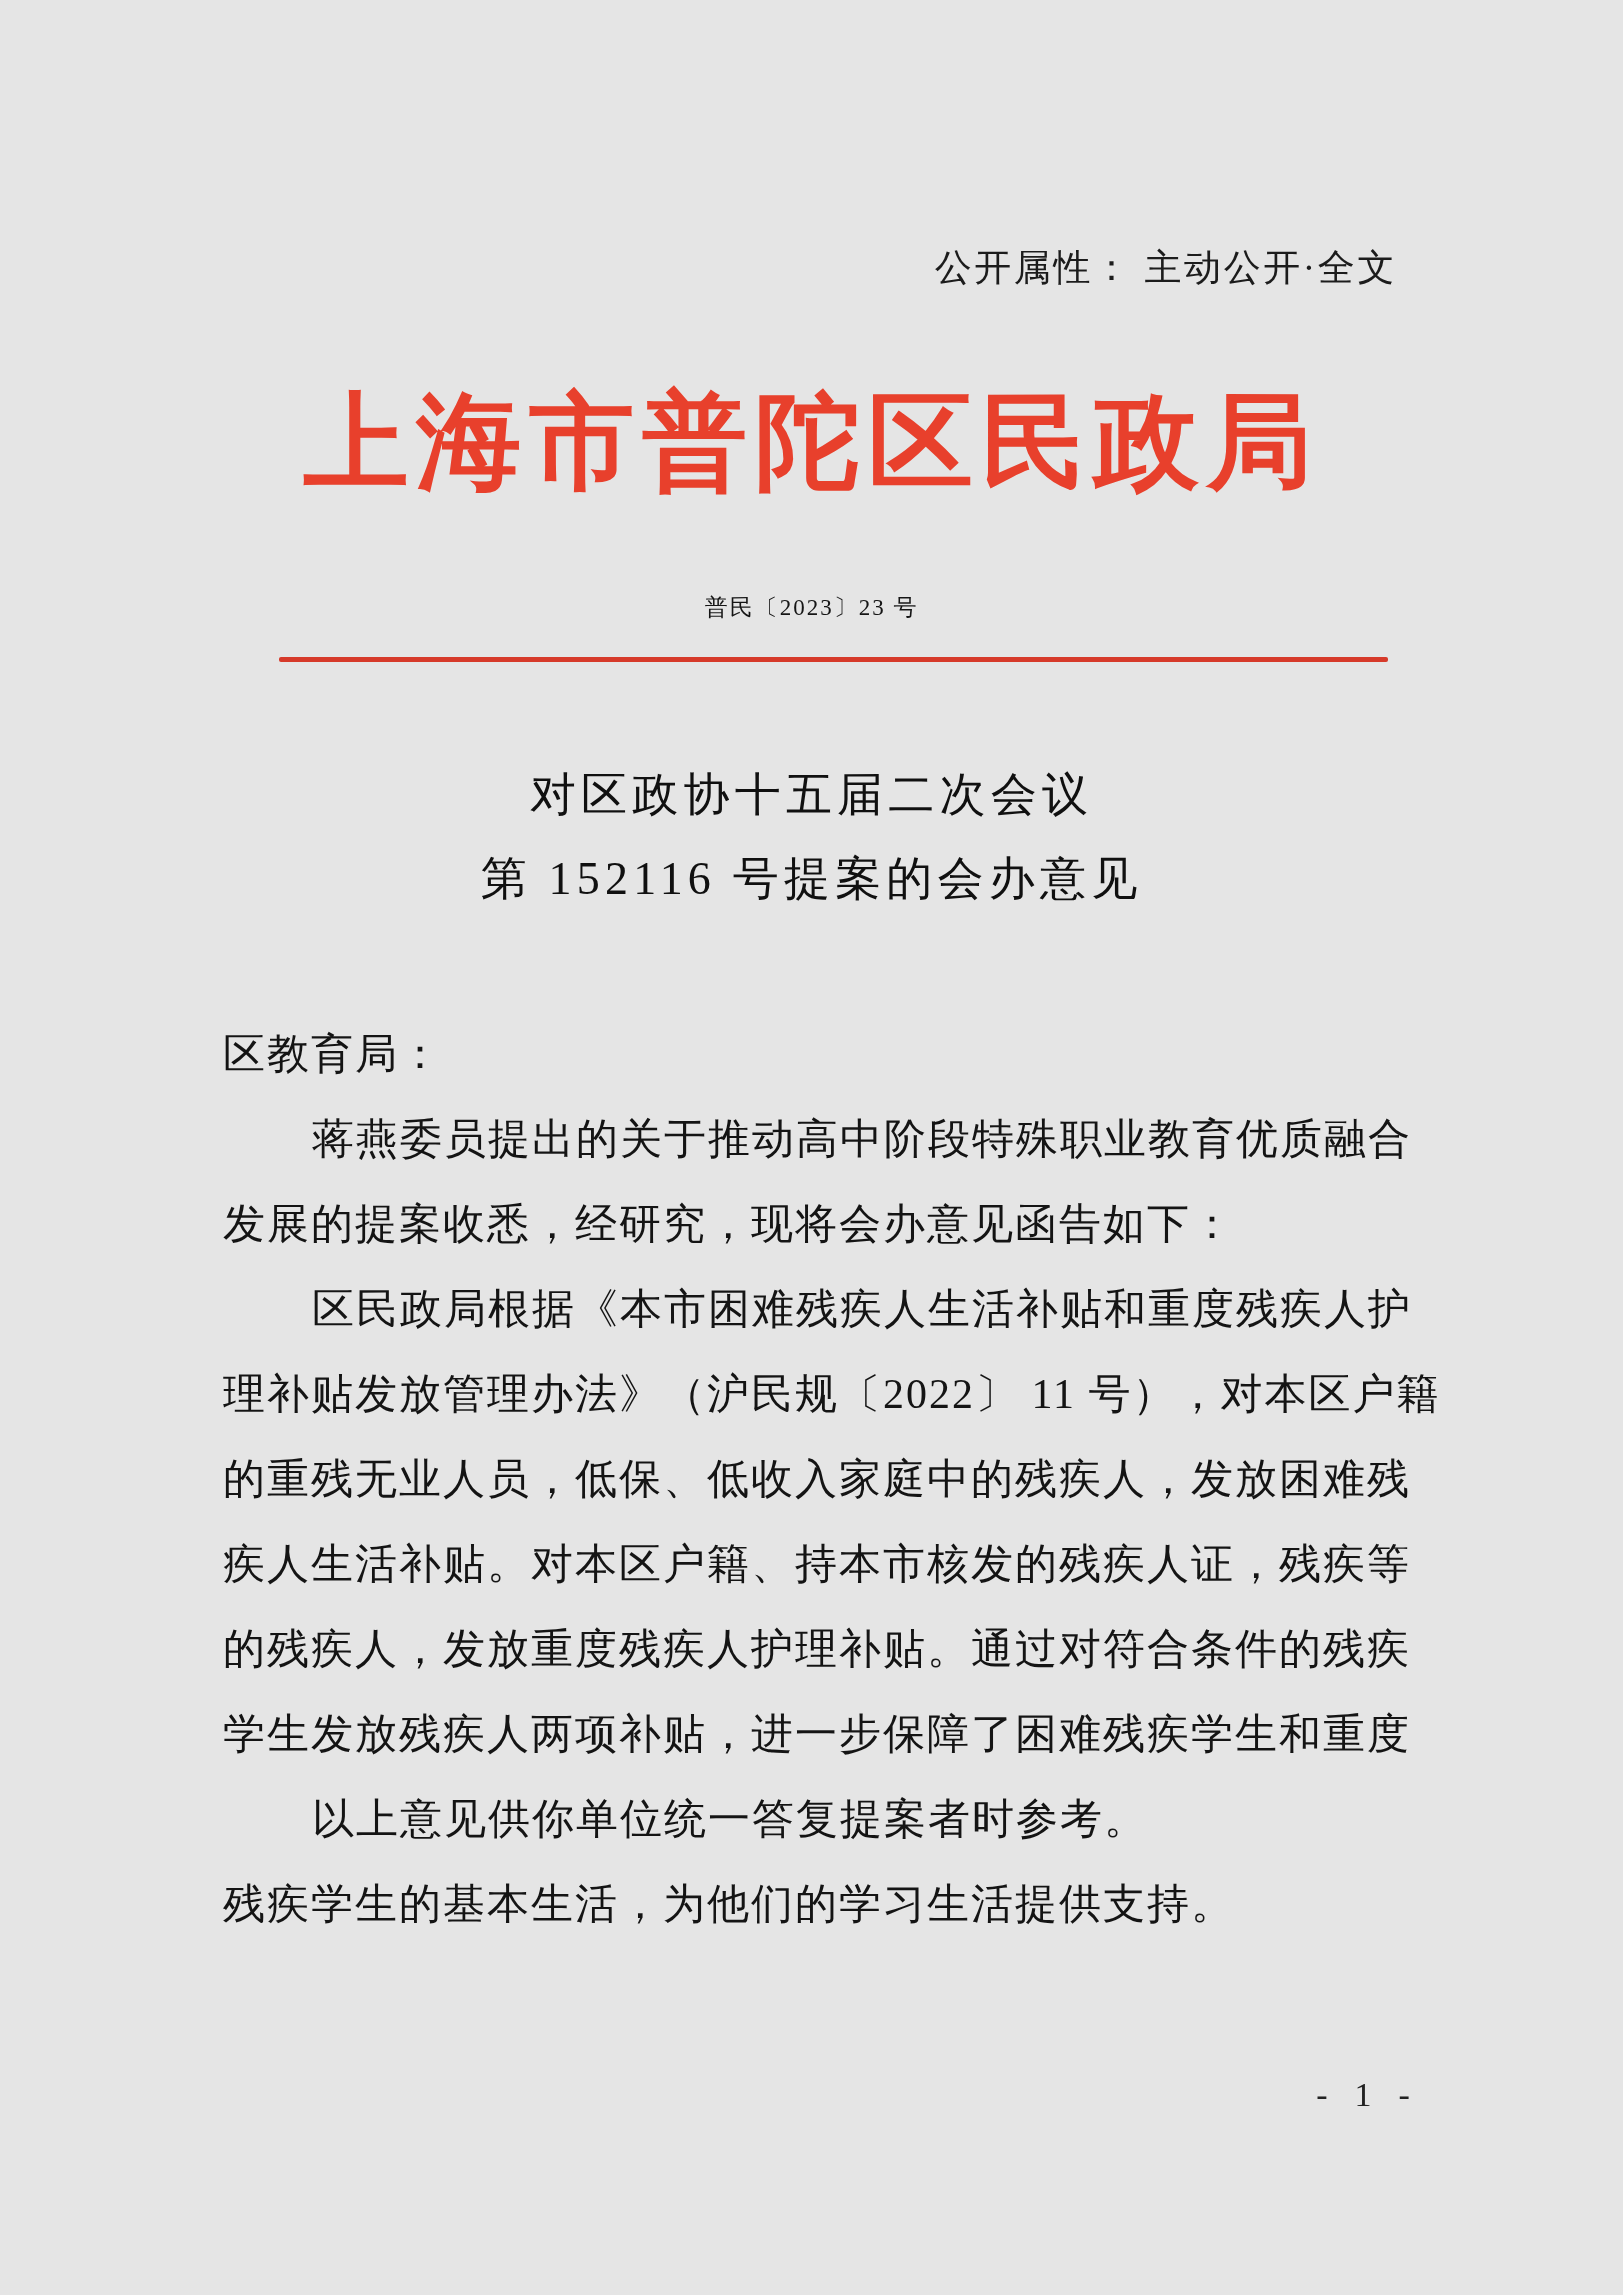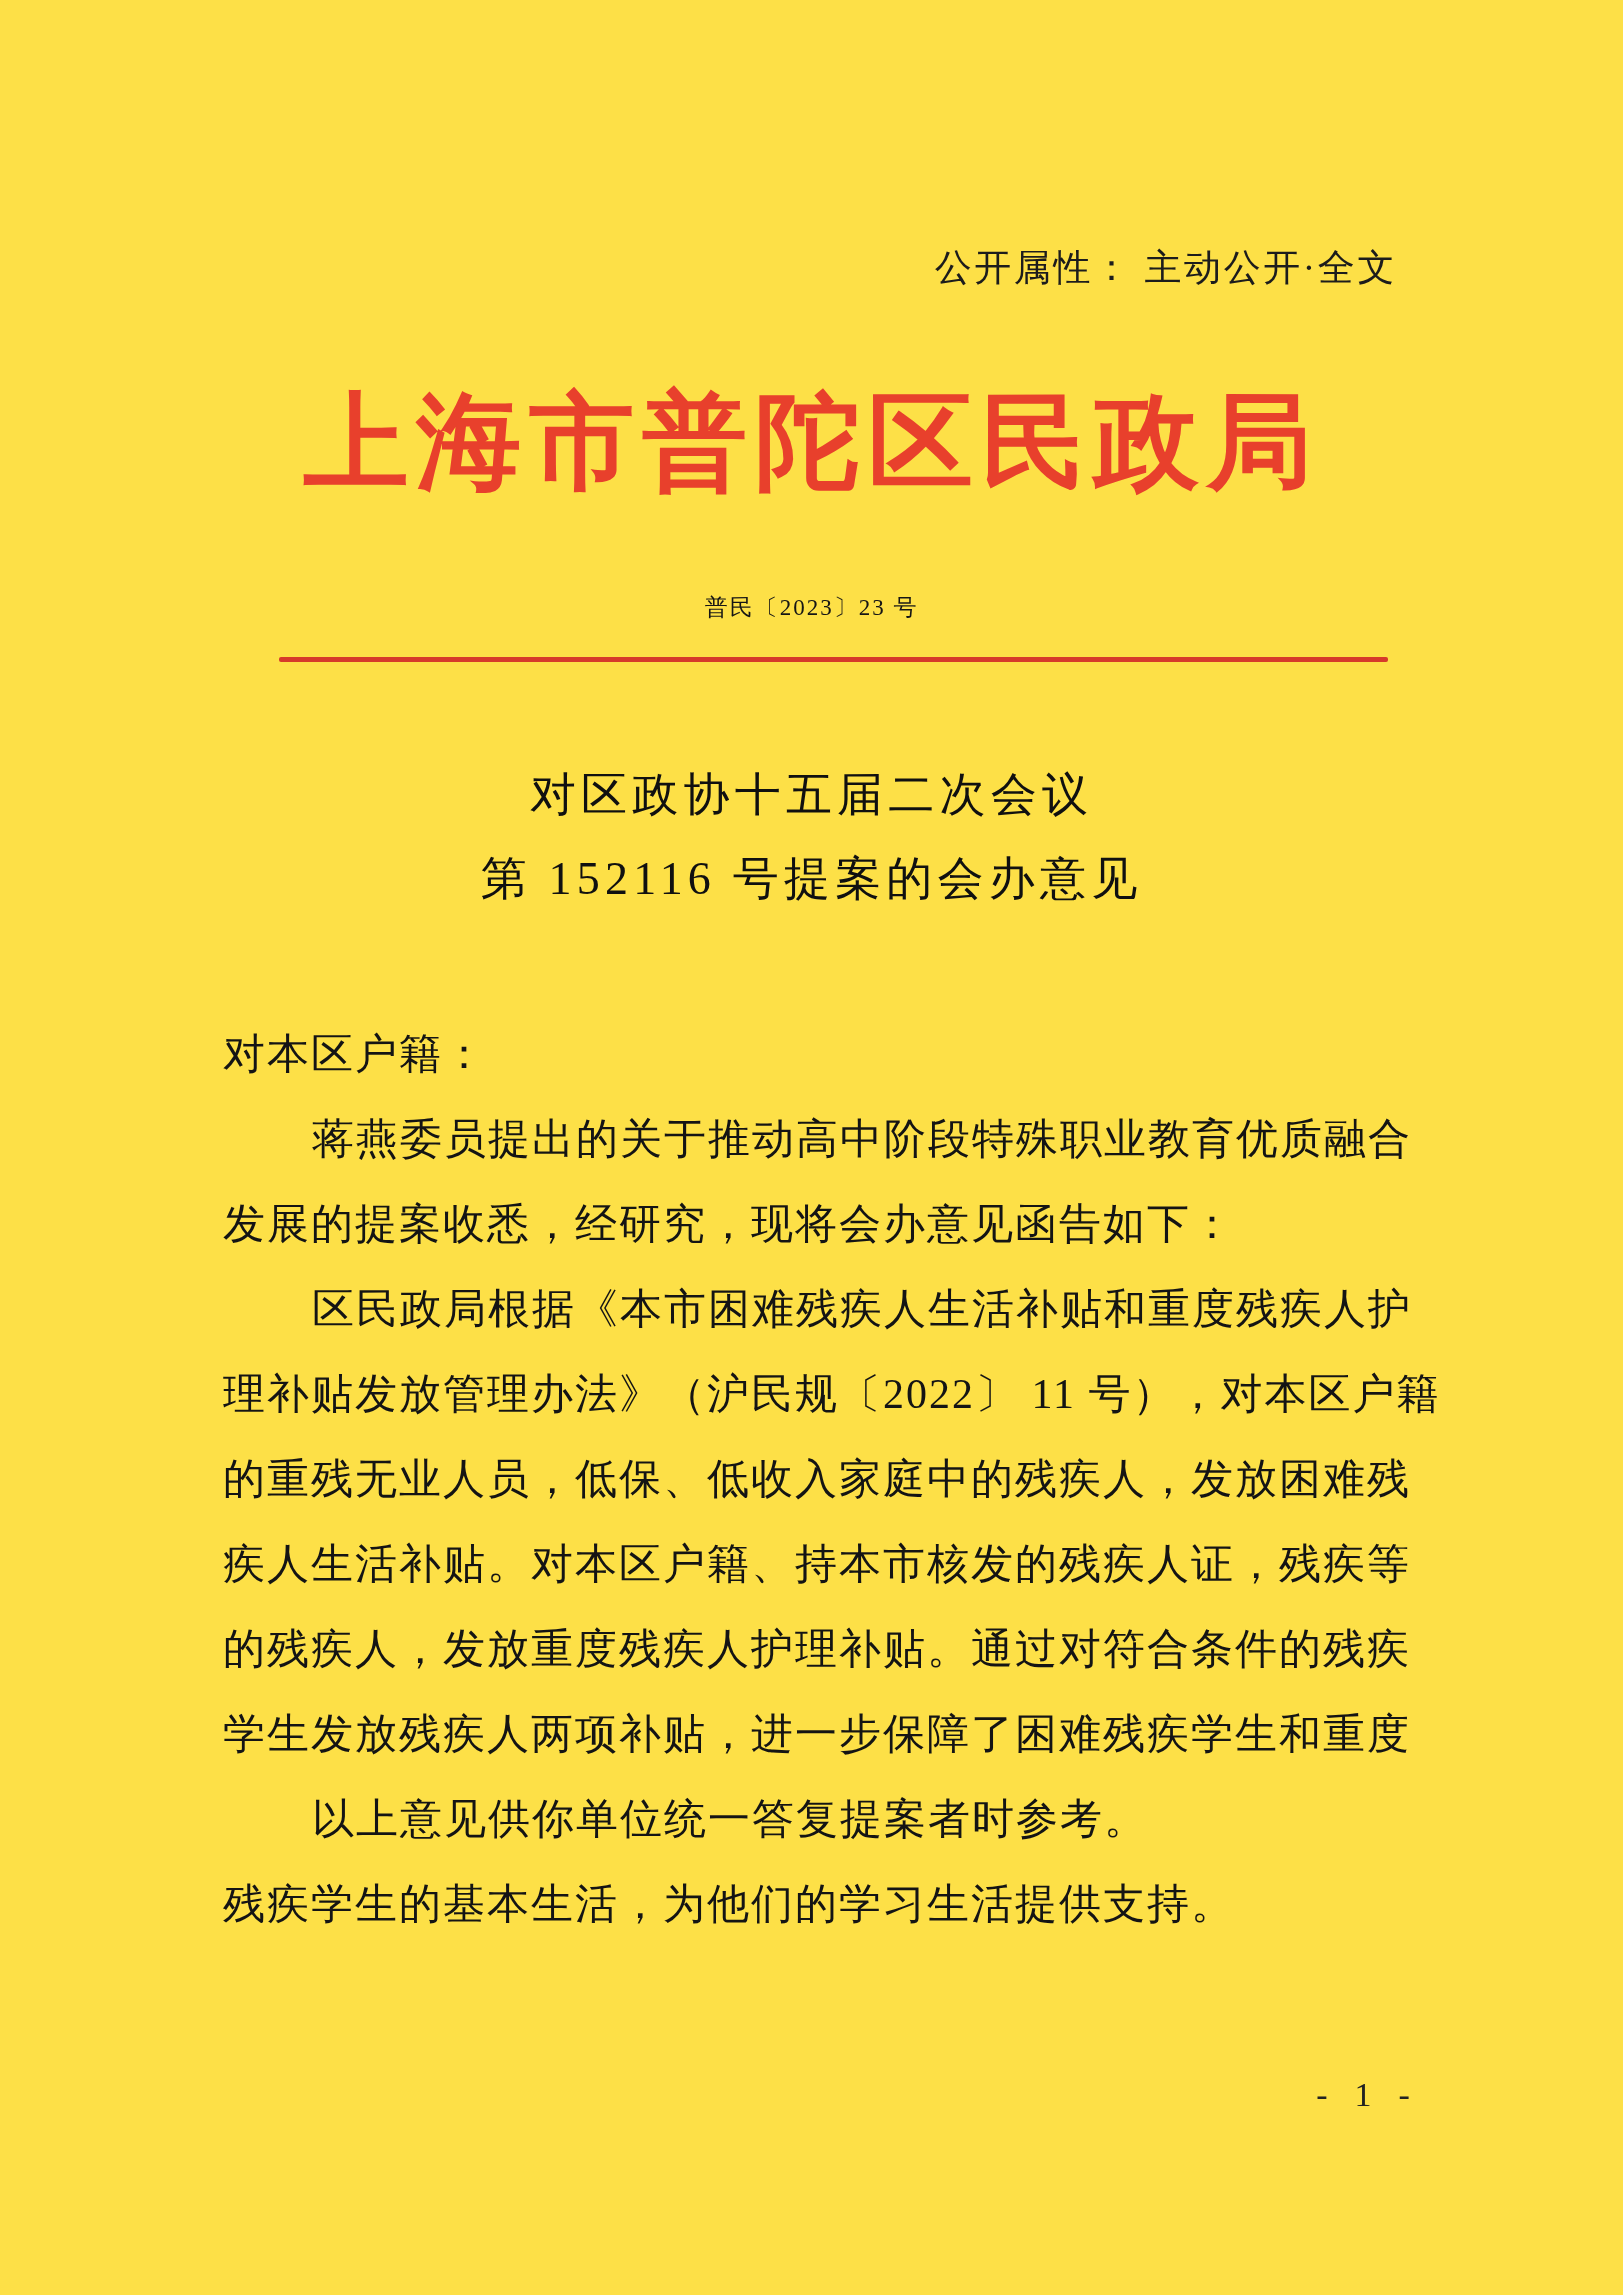--- a/index.html
+++ b/index.html
@@ -5,21 +5,21 @@
   html, body {
     margin: 0;
     padding: 0;
     background: #9a9a9a;
   }
   .page {
     position: relative;
     width: 1623px;
     height: 2295px;
     margin: 0 auto;
-    background: #fde047;
+    background: #e5e5e5;
     overflow: hidden;
     font-family: "Liberation Serif", serif;
     color: #1a1a1a;
   }
   .publicity {
     position: absolute;
     top: 243px;
     right: 226px;
     font-size: 37px;
     letter-spacing: 2.6px;
@@ -109,21 +109,21 @@
   <div class="docno">普民〔2023〕23 号</div>
 
   <div class="rule" style="background-color: rgb(214, 58, 42);"></div>
 
   <div class="doc-title">
     <div>对区政协十五届二次会议</div>
     <div>第 152116 号提案的会办意见</div>
   </div>
 
   <div class="body-text">
-    <div class="body-line">对本区户籍：</div>
+    <div class="body-line">区教育局：</div>
     <div class="body-line indent">蒋燕委员提出的关于推动高中阶段特殊职业教育优质融合</div>
     <div class="body-line">发展的提案收悉，经研究，现将会办意见函告如下：</div>
     <div class="body-line indent">区民政局根据《本市困难残疾人生活补贴和重度残疾人护</div>
     <div class="body-line">理补贴发放管理办法》（沪民规〔2022〕 11 号），对本区户籍</div>
     <div class="body-line">的重残无业人员，低保、低收入家庭中的残疾人，发放困难残</div>
     <div class="body-line">疾人生活补贴。对本区户籍、持本市核发的残疾人证，残疾等</div>
     <div class="body-line">的残疾人，发放重度残疾人护理补贴。通过对符合条件的残疾</div>
     <div class="body-line">学生发放残疾人两项补贴，进一步保障了困难残疾学生和重度</div>
     <div class="body-line indent">以上意见供你单位统一答复提案者时参考。</div>
     <div class="body-line">残疾学生的基本生活，为他们的学习生活提供支持。</div>

